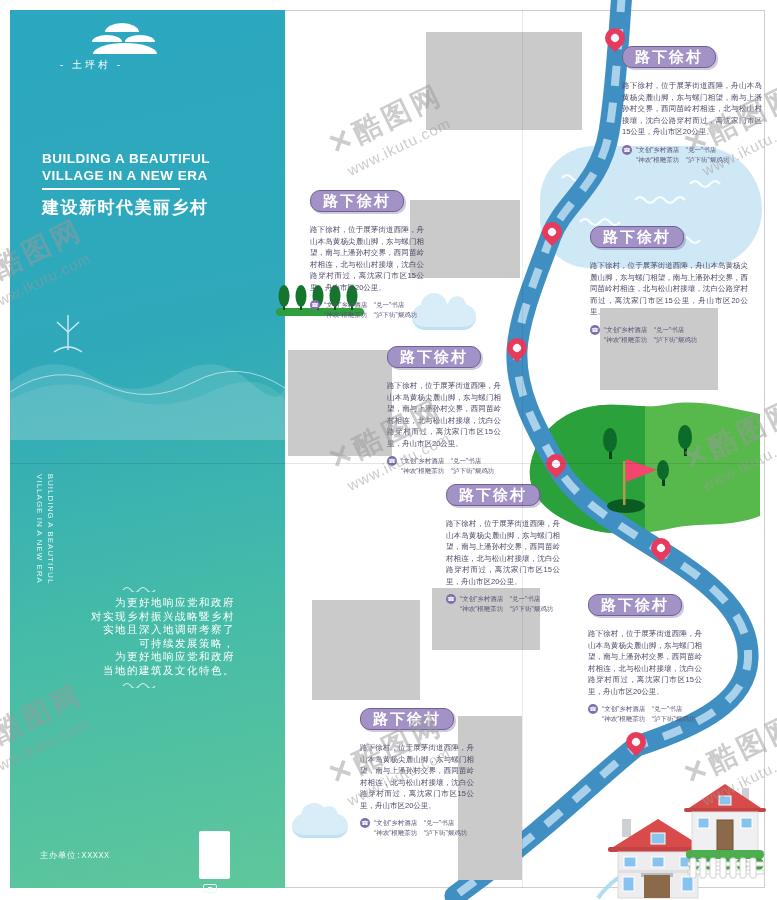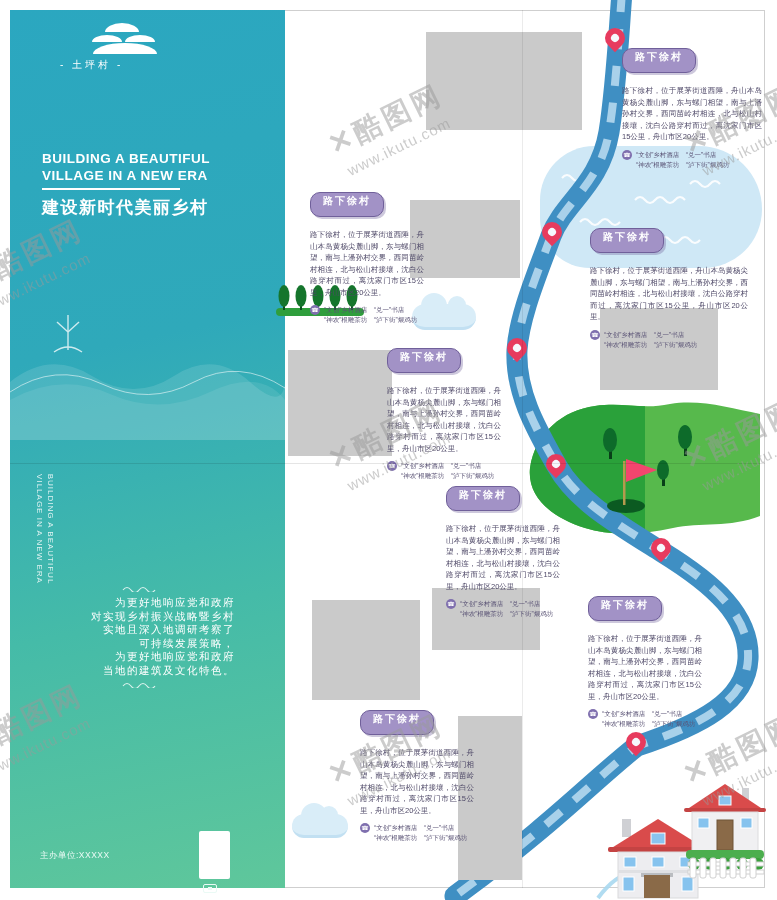--- a/index.html
+++ b/index.html
@@ -18,21 +18,21 @@
         line-height:17px;letter-spacing:0.5px;}
   .title-rule{position:absolute;left:42px;top:188px;width:138px;height:2px;background:#fff;}
   .title-cn{position:absolute;left:42px;top:196px;color:#fff;font-size:17px;font-weight:bold;letter-spacing:1.5px;}
   .panel-waves{position:absolute;left:10px;top:320px;}
   .windmill{position:absolute;left:52px;top:310px;opacity:.85;}
   .spine{position:absolute;left:-15px;top:518px;width:120px;transform:rotate(90deg);
         color:rgba(255,255,255,.85);font-size:8px;letter-spacing:1px;text-align:center;line-height:11px;}
   .intro{position:absolute;left:55px;top:596px;width:180px;text-align:right;color:#fff;
         font-family:"DejaVu Serif",serif;font-size:10.5px;line-height:13.5px;letter-spacing:1.5px;}
   .squiggle{position:absolute;}
-  .organizer{position:absolute;left:40px;top:850px;color:#eafaf5;font-size:8.5px;letter-spacing:0.5px;}
+  .organizer{position:absolute;left:40px;top:850px;color:#eafaf5;font-size:8.5px;letter-spacing:0.5px;font-family:Liberation Mono, monospace;}
   .qr{position:absolute;left:199px;top:831px;width:31px;height:48px;background:#fff;border-radius:2px;}
   .scan-icon{position:absolute;left:203px;top:884px;width:14px;height:9px;border:1px solid #eafaf5;
         border-radius:2px;box-sizing:border-box;}
   .scan-icon::after{content:"";position:absolute;left:4px;top:2px;width:4px;height:3px;background:#eafaf5;}
   
   .fold-h{position:absolute;left:10px;top:463px;width:755px;height:1px;background:rgba(0,0,0,.10);z-index:40;}
   .fold-v{position:absolute;left:522px;top:10px;width:1px;height:878px;background:rgba(0,0,0,.08);z-index:40;}
   
   .lake{position:absolute;left:540px;top:146px;width:222px;height:122px;background:#cfe8f6;
         border-radius:60px 70px 65px 55px;}
@@ -46,21 +46,21 @@
   .hill-trees{position:absolute;left:595px;top:415px;}
   .flag-svg{position:absolute;left:604px;top:455px;z-index:21;}
   .trees-row{position:absolute;left:274px;top:284px;}
   .cloud{position:absolute;background:#d9edf8;border-radius:20px;border-bottom:3px solid #c2e0f2;box-sizing:border-box;}
   .cloud::before{content:"";position:absolute;left:9px;top:-11px;width:26px;height:26px;border-radius:50%;background:#d9edf8;}
   .cloud::after{content:"";position:absolute;right:10px;top:-8px;width:18px;height:18px;border-radius:50%;background:#d9edf8;}
   .house{position:absolute;}
   
   .vblock{position:absolute;}
   .pill{display:inline-block;background:#a292c6;border:1px solid #70609a;border-radius:10px;
-        padding:1px 12px 8px;color:#fff;font-size:10px;font-weight:bold;letter-spacing:2px;
+        padding:1px 12px 0;color:#fff;font-size:15px;font-weight:bold;letter-spacing:2px;
         box-shadow:2px 2px 0 rgba(112,96,154,.35);}
   .vbody{margin-top:12px;font-size:7.5px;line-height:11.5px;color:#4f4968;text-align:justify;}
   .tel{margin-top:7px;display:flex;gap:4px;align-items:flex-start;}
   .tel-icon{flex:none;width:10px;height:10px;border-radius:50%;background:#7f6fae;color:#fff;
         font-size:6px;text-align:center;line-height:10px;}
   .tel-lines{font-size:6.5px;line-height:10px;color:#5a5375;}
   
   .wm{position:absolute;width:180px;transform:rotate(-26deg);color:#9a9a9a;opacity:.5;
         text-align:center;z-index:50;pointer-events:none;}
   .wm-brand{font-size:28px;font-weight:bold;letter-spacing:4px;}

